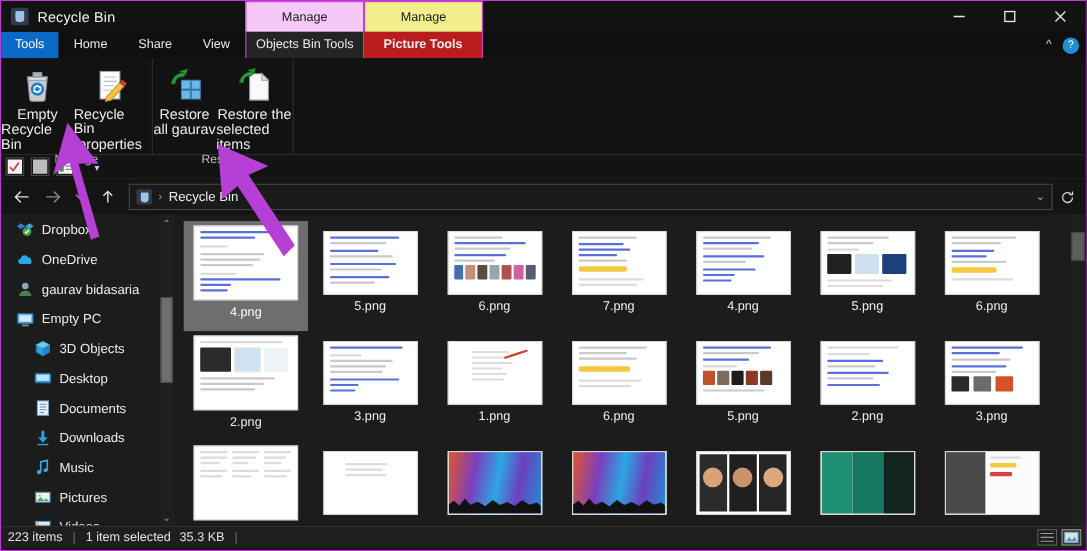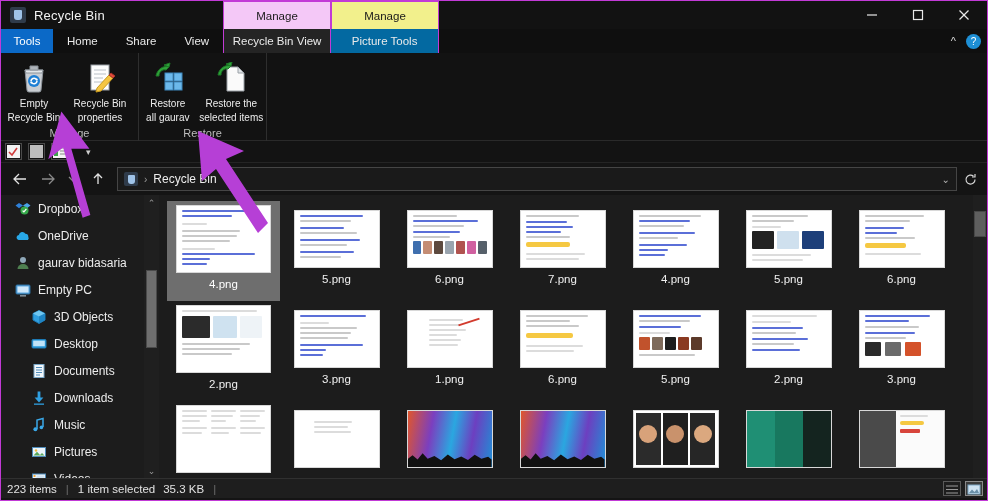--- a/index.html
+++ b/index.html
@@ -76,21 +76,21 @@
     padding: 0 14px;
   }
   .rtab.file { background: #0b69c7; color:#fff; width: 52px; padding:0; }
   .rtab.ctx-under {
     width: 108px; padding: 0;
     border-left: 1px solid #c23ad6;
     border-right: 1px solid #c23ad6;
     background: #242424;
   }
   .rtab.ctx-under.plain {
-    background: #0369a1; border-left: none; border-right: 1px solid #c23ad6;
+    background: #b91c1c; border-left: none; border-right: 1px solid #c23ad6; font-weight: bold;
   }
   .ribbon-right {
     position: absolute; right: 6px; top: 0; height: 24px;
     display: flex; align-items: center; gap: 10px;
   }
   .chev-up { color: #dcdcdc; font-size: 11px; }
   .help-badge {
     width: 15px; height: 15px; border-radius: 50%;
     background: #1e8fd5; color: #fff; font-size: 10px;
     display: flex; align-items: center; justify-content: center;
@@ -115,21 +115,21 @@
     height: 16px; line-height: 16px;
   }
   .rbtn {
     width: 66px;
     display: flex; flex-direction: column; align-items: center;
     padding-top: 3px;
     cursor: default;
   }
   .rbtn .glyph { height: 36px; display:flex; align-items:center; justify-content:center; }
   .rbtn .lbl {
-    font-size: 10px; color: #ededed; text-align: right;
+    font-size: 13px; color: #ededed; text-align: left;
     line-height: 13px; margin-top: 1px;
   }
 
   
   .qa-strip {
     height: 22px; background: #131313;
     display: flex; align-items: center; gap: 6px;
     padding-left: 4px;
     border-bottom: 1px solid #242424;
   }
@@ -324,21 +324,21 @@
     <div class="rtab">
       <span>Home</span>
     </div>
     <div class="rtab">
       <span>Share</span>
     </div>
     <div class="rtab">
       <span>View</span>
     </div>
     <div class="rtab ctx-under">
-      <span>Recycle Bin View</span>
+      <span>Objects Bin Tools</span>
     </div>
     <div class="rtab ctx-under plain">
       <span>Picture Tools</span>
     </div>
 
     <div class="ribbon-right">
       <span class="chev-up">^</span>
       <span class="help-badge">?</span>
     </div>
   </div>

